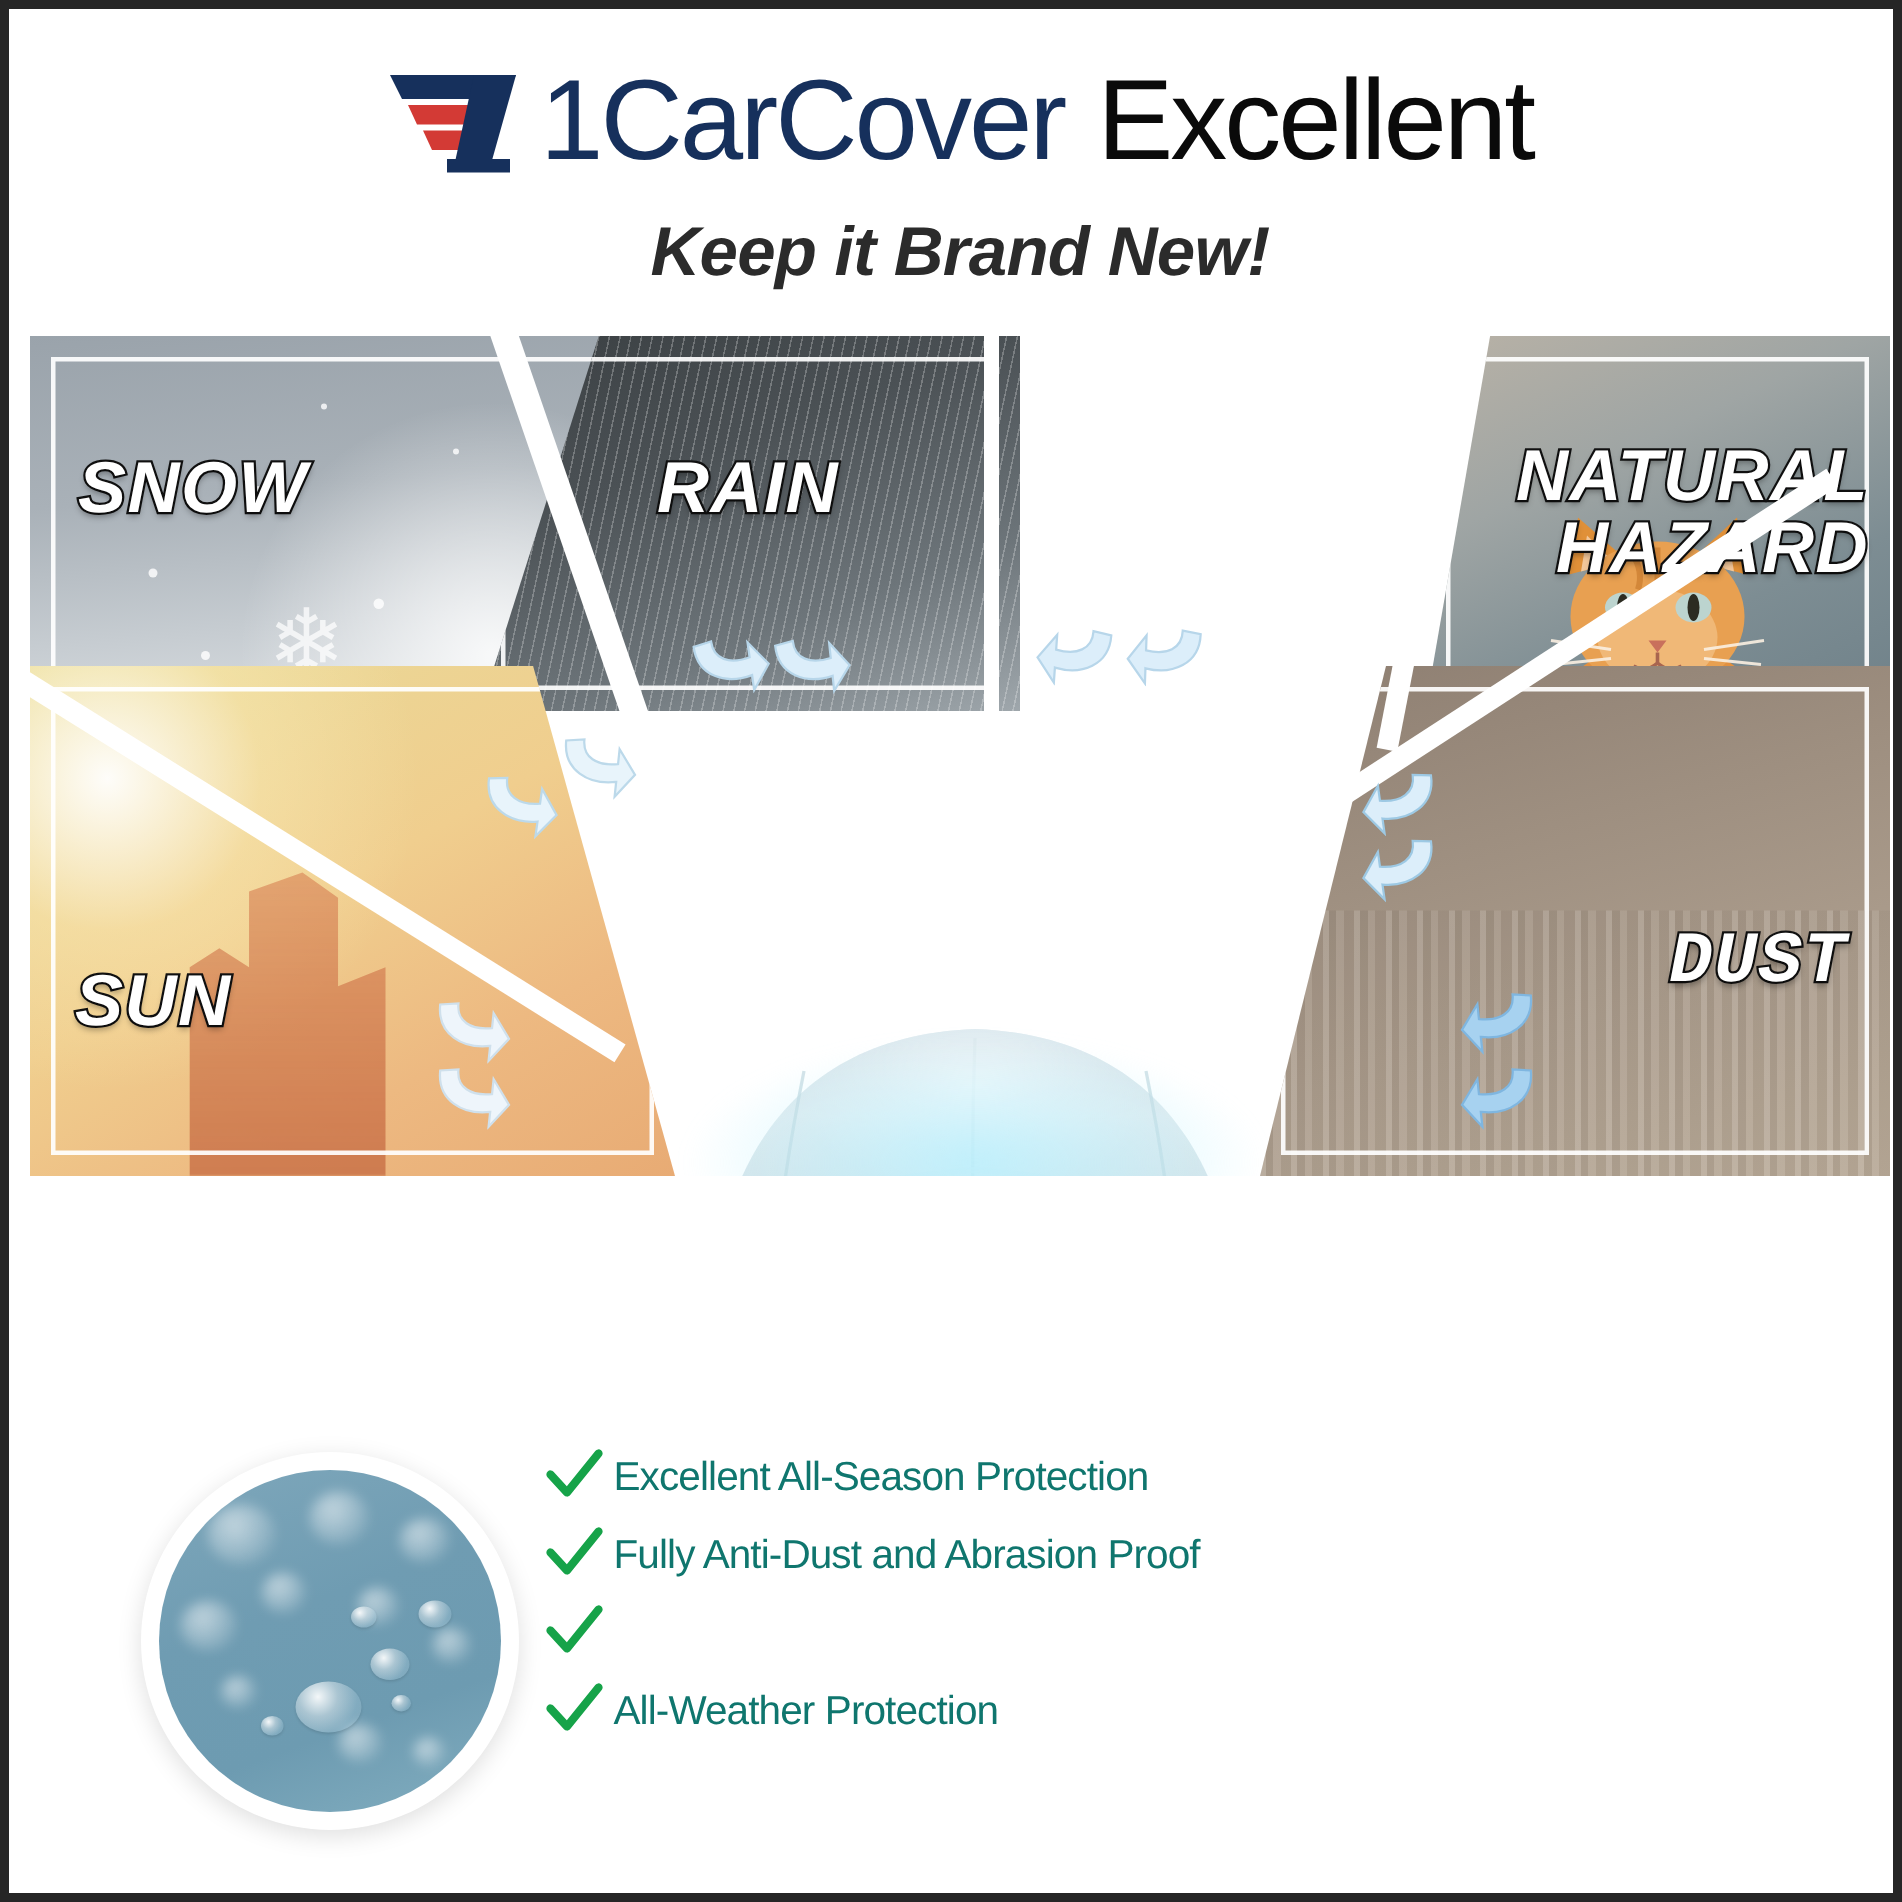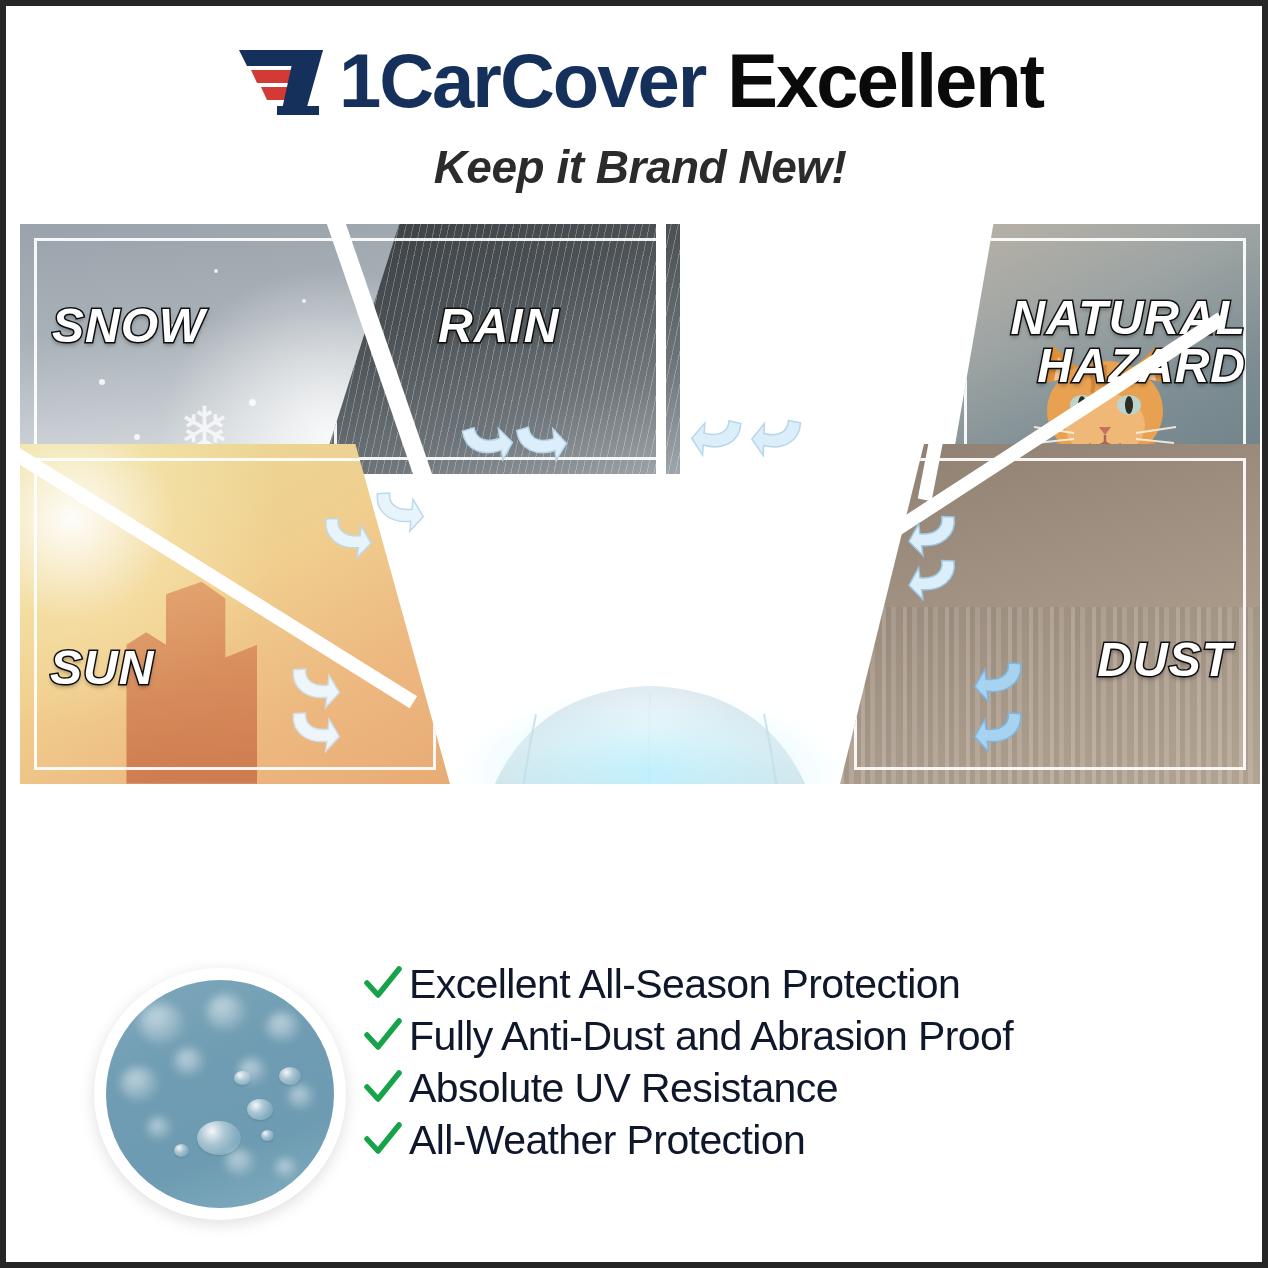--- a/index.html
+++ b/index.html
@@ -20,21 +20,21 @@
   .header{position:absolute;left:0;top:0;width:1256px;height:200px;}
   .brandrow{
     position:absolute;left:0;top:24px;width:1256px;height:90px;
     display:flex;align-items:center;justify-content:center;gap:0;
   }
   .logomark{
     position:relative;width:100px;height:74px;flex:0 0 auto;margin-right:2px;
   }
   .logomark svg{display:block;}
   .brandtext{
-    font-size:76px;font-weight:bold;letter-spacing:-2px;
+    font-size:76px;font-weight:normal;letter-spacing:-2px;
     line-height:74px;white-space:nowrap;
   }
   .brand-navy{color:#16305c;}
   .brand-black{color:#0a0a0a;}
   .tagline{
     position:absolute;left:0;top:128px;width:1256px;text-align:center;
     font-size:46px;font-style:italic;font-weight:bold;color:#2b2b2b;
     letter-spacing:-0.5px;
   }
 
@@ -108,21 +108,21 @@
   }
   #p-sun .plabel{left:30px;top:200px;}
 
   
   #p-dust{left:820px;top:220px;width:420px;height:340px;
     clip-path:polygon(20% 0, 100% 0, 100% 100%, 0 100%);}
   #p-dust .inner{
     background:
       linear-gradient(165deg,#8e7f72 0%, #9e8f80 35%, #ab9c8c 65%, #b8a997 100%);
   }
-  #p-dust .plabel{right:28px;top:192px;}
+  #p-dust .plabel{right:28px;top:174px;font-family:Liberation Mono, monospace;}
 
   .citysil{position:absolute;left:0;bottom:0;width:100%;height:52%;
     background:repeating-linear-gradient(90deg,
       rgba(255,255,255,.16) 0 4px, rgba(0,0,0,.06) 4px 9px,
       rgba(255,255,255,.10) 9px 14px, rgba(0,0,0,.04) 14px 21px);
     opacity:.85;}
   .desertsil{position:absolute;left:22%;bottom:0;width:46%;height:62%;
     background:linear-gradient(180deg, rgba(214,122,78,.55), rgba(196,104,64,.75));
     clip-path:polygon(6% 100%, 6% 34%, 16% 28%, 26% 34%, 26% 10%, 44% 4%, 56% 12%, 56% 40%, 72% 34%, 72% 100%);
     filter:blur(1px);}
@@ -171,21 +171,21 @@
     background:radial-gradient(circle at 34% 30%, rgba(255,255,255,.92) 0%, rgba(255,255,255,.42) 35%, rgba(190,220,235,.25) 70%, rgba(255,255,255,.12) 100%);
     box-shadow:0 1px 2px rgba(0,0,0,.12);}
   .dropblur{position:absolute;border-radius:50%;
     background:radial-gradient(circle at 40% 35%, rgba(255,255,255,.55), rgba(255,255,255,.12) 70%, rgba(255,255,255,0));
     filter:blur(4px);}
 
   .bullets{position:absolute;left:345px;top:16px;width:870px;}
   .bullet{display:flex;align-items:center;height:52px;margin-bottom:0px;}
   .check{width:52px;flex:0 0 52px;display:flex;align-items:center;justify-content:center;}
   .btext{
-    font-size:41px;color:#0f172a;letter-spacing:-0.6px;line-height:1;
+    font-size:27px;color:#0f766e;letter-spacing:-0.6px;line-height:1;
     white-space:nowrap;
   }
 </style>
 </head>
 <body>
 
 <div class="frame">
 <div class="canvas">
 
   <div class="header">
@@ -481,21 +481,20 @@
               </svg>
         </span>
         <span class="btext">Fully Anti-Dust and Abrasion Proof</span>
       </div>
       <div class="bullet">
         <span class="check">
           <svg width="40" height="36" viewBox="0 0 40 36">
                 <path d="M4 17 L15 29 L36 3" stroke="#16a349" stroke-width="5.5" fill="none" stroke-linecap="round" stroke-linejoin="round"></path>
               </svg>
         </span>
-        <span class="btext">Absolute UV Resistance</span>
       </div>
       <div class="bullet">
         <span class="check">
           <svg width="40" height="36" viewBox="0 0 40 36">
                 <path d="M4 17 L15 29 L36 3" stroke="#16a349" stroke-width="5.5" fill="none" stroke-linecap="round" stroke-linejoin="round"></path>
               </svg>
         </span>
         <span class="btext">All-Weather Protection</span>
       </div>
     </div>

